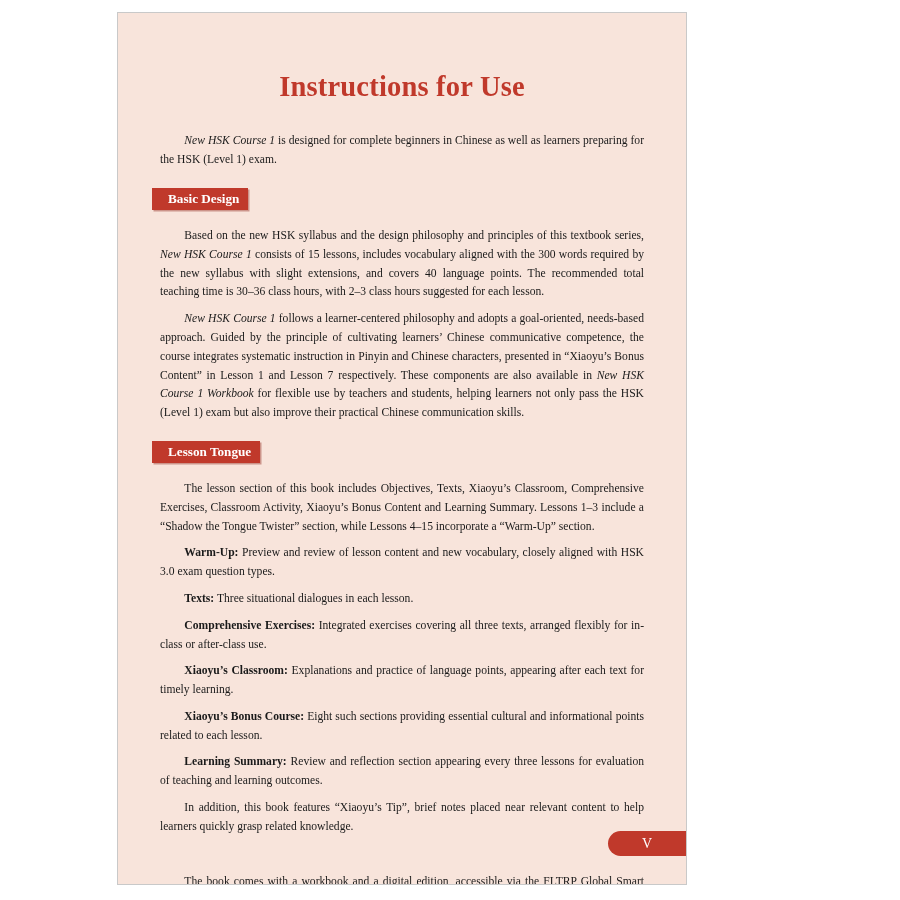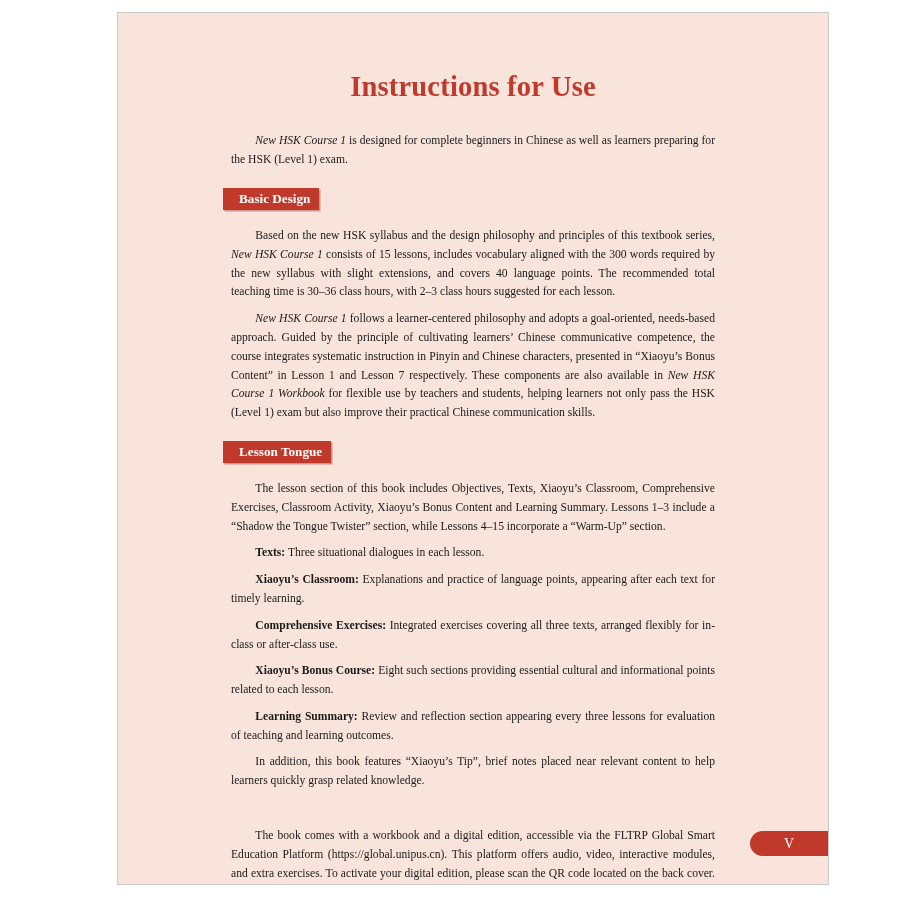--- a/index.html
+++ b/index.html
@@ -12,21 +12,21 @@
     height: 900px;
     background: #ffffff;
     font-family: "Liberation Serif", "DejaVu Serif", serif;
     overflow: hidden;
   }
 
   .page {
     position: absolute;
     left: 117px;
     top: 12px;
-    width: 712px;
+    width: 570px;
     height: 873px;
     background: #f8e4db;
     border: 1px solid #c9c9c9;
     box-sizing: border-box;
     overflow: hidden;
   }
 
   .page-inner {
     position: absolute;
     left: 0;
@@ -117,23 +117,24 @@
       <p>
         <em class="ital">New HSK Course 1</em><span> is designed for complete beginners in Chinese as well as learners preparing for the HSK (Level 1) exam.</span>
       </p>
 
       <div id="sections-container">
           <div class="badge-wrap"><span class="section-badge">Basic Design</span></div>
           <p><span>Based on the new HSK syllabus and the design philosophy and principles of this textbook series, </span><em class="ital">New HSK Course 1</em><span> consists of 15 lessons, includes vocabulary aligned with the 300 words required by the new syllabus with slight extensions, and covers 40 language points. The recommended total teaching time is 30–36 class hours, with 2–3 class hours suggested for each lesson.</span></p>
           <p><em class="ital">New HSK Course 1</em><span> follows a learner-centered philosophy and adopts a goal-oriented, needs-based approach. Guided by the principle of cultivating learners’ Chinese communicative competence, the course integrates systematic instruction in Pinyin and Chinese characters, presented in “Xiaoyu’s Bonus Content” in Lesson 1 and Lesson 7 respectively. These components are also available in </span><em class="ital">New HSK Course 1 Workbook</em><span> for flexible use by teachers and students, helping learners not only pass the HSK (Level 1) exam but also improve their practical Chinese communication skills.</span></p>
           <div class="badge-wrap"><span class="section-badge">Lesson Tongue</span></div>
           <p><span>The lesson section of this book includes Objectives, Texts, Xiaoyu’s Classroom, Comprehensive Exercises, Classroom Activity, Xiaoyu’s Bonus Content and Learning Summary. Lessons 1–3 include a “Shadow the Tongue Twister” section, while Lessons 4–15 incorporate a “Warm-Up” section.</span></p>
+          <p><span class="bold">Warm-Up:</span><span> Preview and review of lesson content and new vocabulary, closely aligned with HSK 3.0 exam question types.</span></p>
           <p><span class="bold">Texts:</span><span> Three situational dialogues in each lesson.</span></p>
+          <p><span class="bold">Comprehensive Exercises:</span><span> Integrated exercises covering all three texts, arranged flexibly for in-class or after-class use.</span></p>
           <p><span class="bold">Xiaoyu’s Classroom:</span><span> Explanations and practice of language points, appearing after each text for timely learning.</span></p>
-          <p><span class="bold">Comprehensive Exercises:</span><span> Integrated exercises covering all three texts, arranged flexibly for in-class or after-class use.</span></p>
           <p><span class="bold">Xiaoyu’s Bonus Course:</span><span> Eight such sections providing essential cultural and informational points related to each lesson.</span></p>
           <p><span class="bold">Learning Summary:</span><span> Review and reflection section appearing every three lessons for evaluation of teaching and learning outcomes.</span></p>
           <p><span>In addition, this book features “Xiaoyu’s Tip”, brief notes placed near relevant content to help learners quickly grasp related knowledge.</span></p>
         </div>
 
       <div class="spacer-lg"></div>
 
       <p id="closing-paragraph"><span>The book comes with a workbook and a digital edition, accessible via the FLTRP Global Smart Education Platform (https://global.unipus.cn). This platform offers audio, video, interactive modules, and extra exercises. To activate your digital edition, please scan the QR code located on the back cover. Additional teaching and learning resources can be viewed and downloaded on FLTRP CLT Resources (http://www.fltrp-clt.com).</span></p>
 
     </div>

